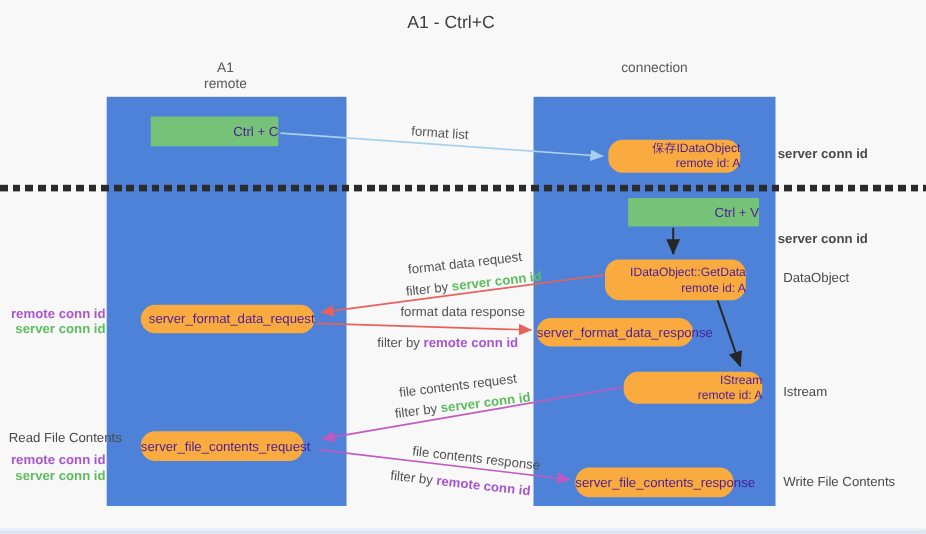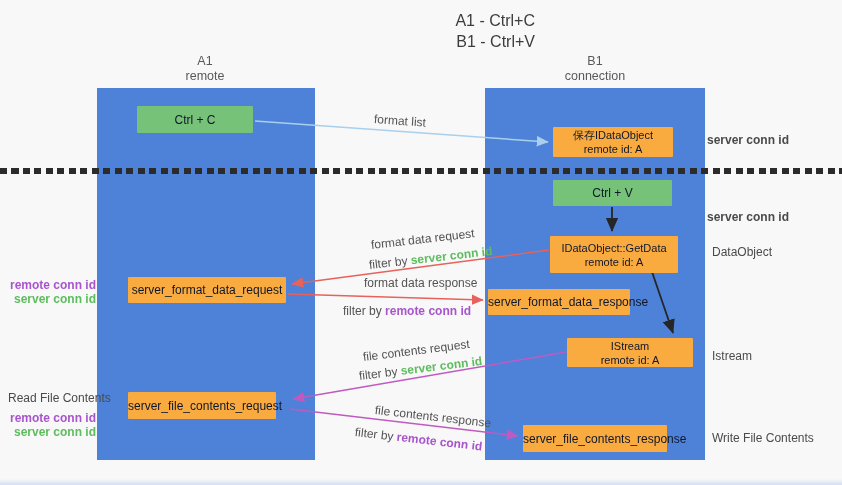--- a/index.html
+++ b/index.html
@@ -7,69 +7,67 @@
   body {
     position:relative;
     width:842px; height:485px;
     background:#f8f8f9;
     font-family:"Liberation Sans", sans-serif;
     overflow:hidden;
   }
   .abs { position:absolute; }
   .title {
     left:285px; top:10px; width:250px;
-    text-align:right; font-size:16px; line-height:21px; color:#3d3d3d;
+    text-align:center; font-size:16px; line-height:21px; color:#3d3d3d;
   }
   .lane-header {
     top:54px; width:130px; text-align:center;
     font-size:12.5px; line-height:15px; color:#595959;
   }
   .lane {
     top:88px; height:372px; background:#4d82d8;
   }
   .dotline {
     left:0; top:168px; width:842px; height:6px;
     background:repeating-linear-gradient(90deg,#2b2b2b 0 7px,transparent 7px 11.5px);
     z-index:3;
   }
   .box {
-    z-index:5; color:#0f172a; text-align:center;
+    z-index:5; color:#4c1d95; text-align:right;
     display:flex; flex-direction:column; justify-content:center;
     border-radius:1px;
   }
   .box.green { background:#77c279; font-size:12px; }
-  .box.orange { background:#f9ab40; }
+  .box.orange { background:#f9ab40;border-radius:13px; }
   .box .l1, .box .l2 { line-height:14px; font-size:11px; }
   .box.one { font-size:12px; }
   svg.arrows { position:absolute; left:0; top:0; z-index:4; pointer-events:none; }
   .lbl { z-index:6; font-size:12px; color:#535353; white-space:nowrap; }
   .slant { transform-origin:left center; }
   .green-b { color:#5dbd5d; font-weight:bold; }
   .purple-b { color:#a855cc; font-weight:bold; }
   .side { z-index:6; font-size:12px; color:#4a4a4a; white-space:nowrap; }
   .left-ids { width:88px; text-align:right; font-size:12px; line-height:14px; font-weight:bold; z-index:6; }
   .bottom-strip {
     left:0; bottom:0; width:842px; height:6px; z-index:1;
     background:linear-gradient(180deg, rgba(185,205,238,0), rgba(185,205,238,0.6));
   }
 </style>
 </head>
 <body>
 
 <div class="abs title">
   <div>A1 - Ctrl+C</div>
-  <div>B1 - Ctrl+V</div>
 </div>
 
 <div class="abs lane-header" style="left:140px">
   <div>A1</div>
   <div>remote</div>
 </div>
 <div class="abs lane-header" style="left:530px">
-  <div>B1</div>
   <div>connection</div>
 </div>
 
 <div class="abs lane" style="left:97px;width:218px"></div>
 <div class="abs lane" style="left:485px;width:220px"></div>
 
 <div class="abs dotline"></div>
 
 <svg class="arrows" width="842" height="485" viewBox="0 0 842 485">
   <defs>
@@ -97,21 +95,21 @@
 
 <div class="abs box green one" style="left:137px;top:106px;width:116px;height:27px">
   <div>Ctrl + C</div>
 </div>
 
 <div class="abs box orange" style="left:553px;top:127px;width:120px;height:30px">
   <div class="l1">保存IDataObject</div>
   <div class="l2">remote id: A</div>
 </div>
 
-<div class="abs box green one" style="left:553px;top:180px;width:119px;height:26px">
+<div class="abs box green one" style="left:571px;top:180px;width:119px;height:26px">
   <div>Ctrl + V</div>
 </div>
 
 <div class="abs box orange" style="left:550px;top:236px;width:128px;height:37px">
   <div class="l1">IDataObject::GetData</div>
   <div class="l2">remote id: A</div>
 </div>
 
 <div class="abs box orange one" style="left:128px;top:277px;width:158px;height:26px">
   <div>server_format_data_request</div>

